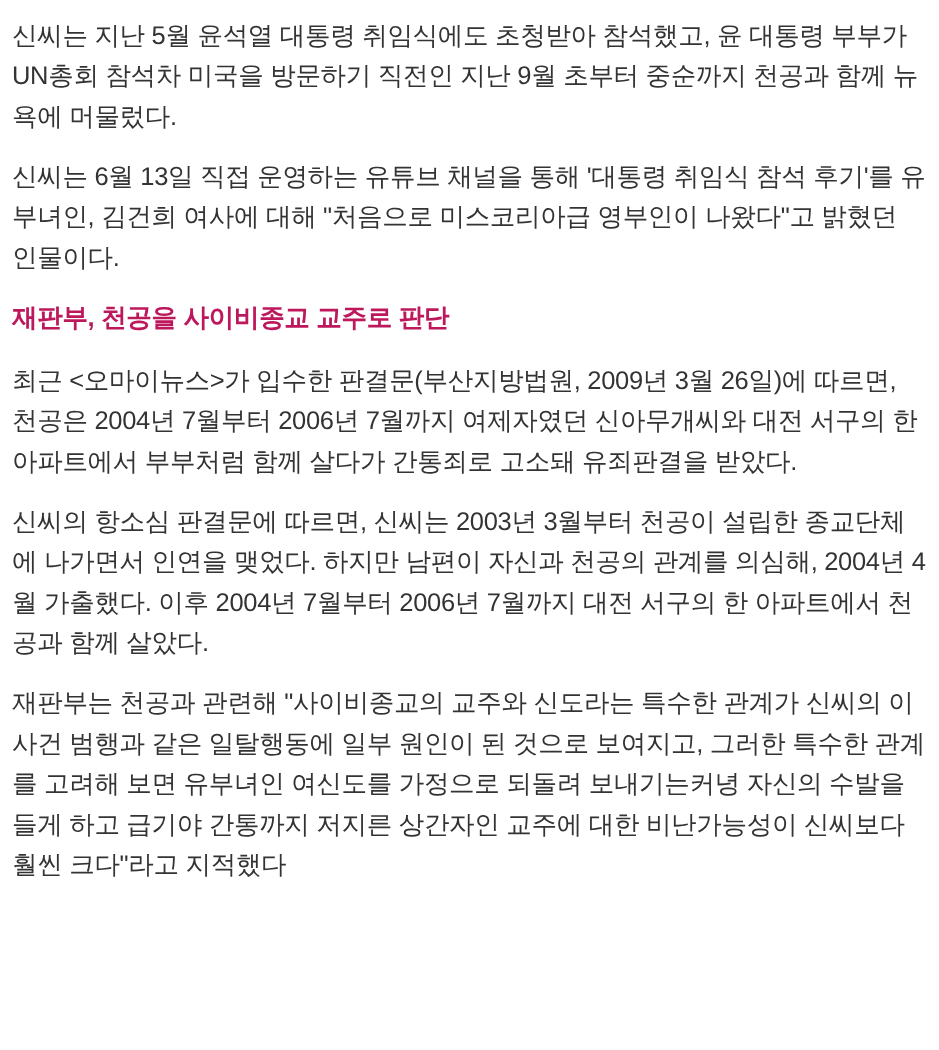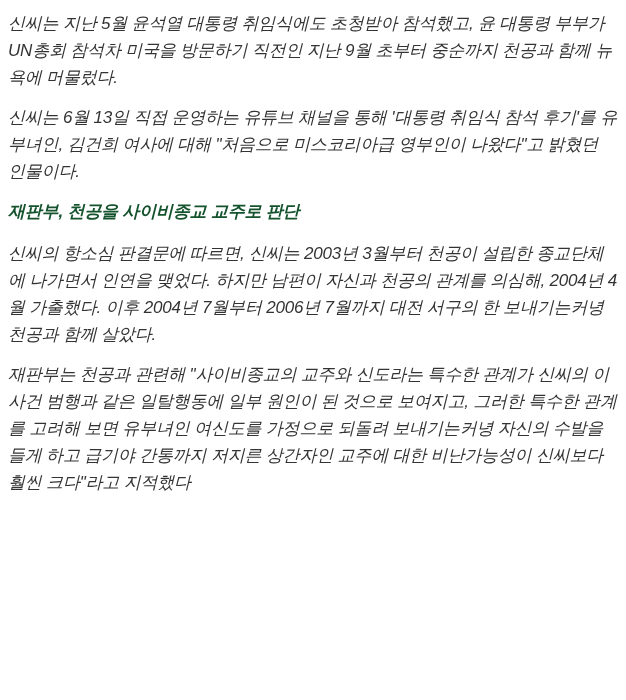--- a/index.html
+++ b/index.html
@@ -19,38 +19,38 @@
     font-family: "Liberation Sans", "DejaVu Sans", sans-serif;
     font-size: 17px;
     line-height: 27px;
     color: #333333;
     letter-spacing: -0.2px;
   }
   .article p {
     margin: 0 0 13px 0;
     word-break: break-all;
     text-align: left;
-    font-style: italic;
   }
   .article p.section-heading {
     font-weight: bold;
-    color: #14532d;
+    color: #be185d;
     margin-top: 2px;
     margin-bottom: 15px;
   }
 </style>
 </head>
 <body>
 
 <div class="article">
   <p>신씨는 지난 5월 윤석열 대통령 취임식에도 초청받아 참석했고, 윤 대통령 부부가 UN총회 참석차 미국을 방문하기 직전인 지난 9월 초부터 중순까지 천공과 함께 뉴욕에 머물렀다.</p>
 
   <p>신씨는 6월 13일 직접 운영하는 유튜브 채널을 통해 '대통령 취임식 참석 후기'를 유부녀인, 김건희 여사에 대해 "처음으로 미스코리아급 영부인이 나왔다"고 밝혔던 인물이다.</p>
 
   <p class="section-heading">재판부, 천공을 사이비종교 교주로 판단</p>
 
+  <p>최근 &lt;오마이뉴스&gt;가 입수한 판결문(부산지방법원, 2009년 3월 26일)에 따르면, 천공은 2004년 7월부터 2006년 7월까지 여제자였던 신아무개씨와 대전 서구의 한 아파트에서 부부처럼 함께 살다가 간통죄로 고소돼 유죄판결을 받았다.</p>
 
 
-  <p>신씨의 항소심 판결문에 따르면, 신씨는 2003년 3월부터 천공이 설립한 종교단체에 나가면서 인연을 맺었다. 하지만 남편이 자신과 천공의 관계를 의심해, 2004년 4월 가출했다. 이후 2004년 7월부터 2006년 7월까지 대전 서구의 한 보내기는커녕 천공과 함께 살았다.</p>
+  <p>신씨의 항소심 판결문에 따르면, 신씨는 2003년 3월부터 천공이 설립한 종교단체에 나가면서 인연을 맺었다. 하지만 남편이 자신과 천공의 관계를 의심해, 2004년 4월 가출했다. 이후 2004년 7월부터 2006년 7월까지 대전 서구의 한 아파트에서 천공과 함께 살았다.</p>
 
   <p>재판부는 천공과 관련해 "사이비종교의 교주와 신도라는 특수한 관계가 신씨의 이 사건 범행과 같은 일탈행동에 일부 원인이 된 것으로 보여지고, 그러한 특수한 관계를 고려해 보면 유부녀인 여신도를 가정으로 되돌려 보내기는커녕 자신의 수발을 들게 하고 급기야 간통까지 저지른 상간자인 교주에 대한 비난가능성이 신씨보다 훨씬 크다"라고 지적했다</p>
 
 </div>
 
 </body></html>

